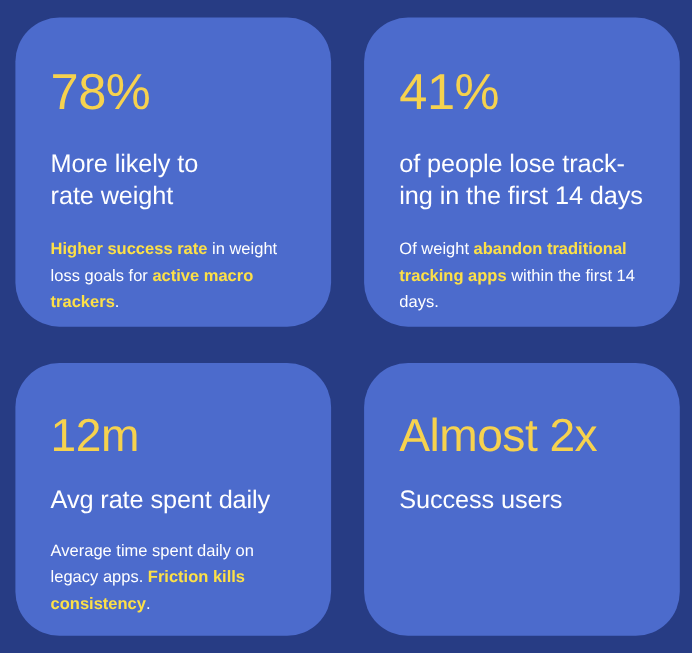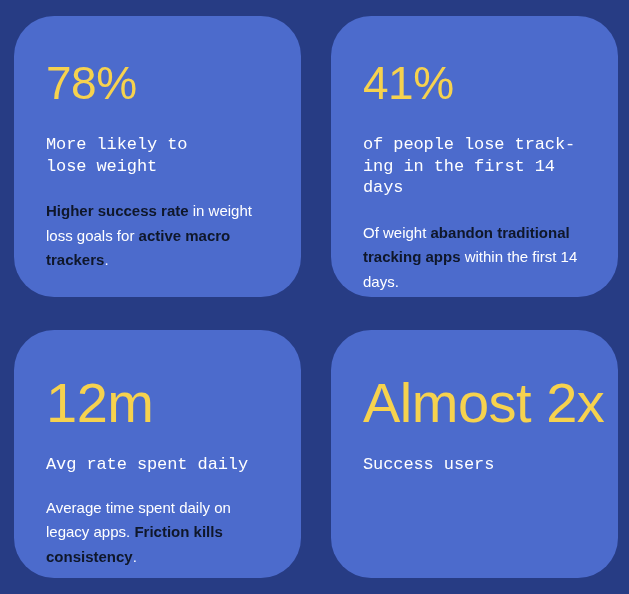--- a/index.html
+++ b/index.html
@@ -39,57 +39,56 @@
   .stat-value {
     color: #f6d24e;
     font-size: 46px;
     line-height: 1.04;
     font-weight: 400;
     letter-spacing: -0.5px;
     white-space: nowrap;
   }
   .stat-headline {
     color: #ffffff;
-    font-size: 17px;
+    font-size: 23px;
     line-height: 1.28;
     font-weight: 400;
     letter-spacing: -0.1px;
     margin-top: 26px;
-    font-family: Liberation Mono, monospace;
   }
   .stat-headline.single {
     margin-top: 22px;
   }
   .stat-desc {
     color: #ffffff;
     font-size: 15px;
     line-height: 1.62;
     font-weight: 400;
     margin-top: 22px;
   }
   .stat-desc .hl {
-    color: #0f172a;
+    color: #fde047;
     font-weight: 700;
   }
   .r1 .stat-value { font-size: 46px; }
-  .r2 .stat-value { font-size: 56px; }
+  .r2 .stat-value { font-size: 42px; }
   .r2 .stat-desc { margin-top: 20px; }
   .r2 .stat-headline { margin-top: 22px; }
 </style>
 </head>
 <body>
 
 <div class="stats-grid">
 
   <div class="stat-card r1">
     <div class="card-top">
       <div class="stat-value">78%</div>
       <div class="stat-headline">
         <span>More likely to</span><br>
-        <span>lose weight</span>
+        <span>rate weight</span>
       </div>
     </div>
     <div class="stat-desc"><span class="hl">Higher success rate</span><span> in weight loss goals for </span><span class="hl">active macro trackers</span><span>.</span></div>
   </div>
 
   <div class="stat-card r1">
     <div class="card-top">
       <div class="stat-value">41%</div>
       <div class="stat-headline">
         <span>of people lose track-</span><br>

